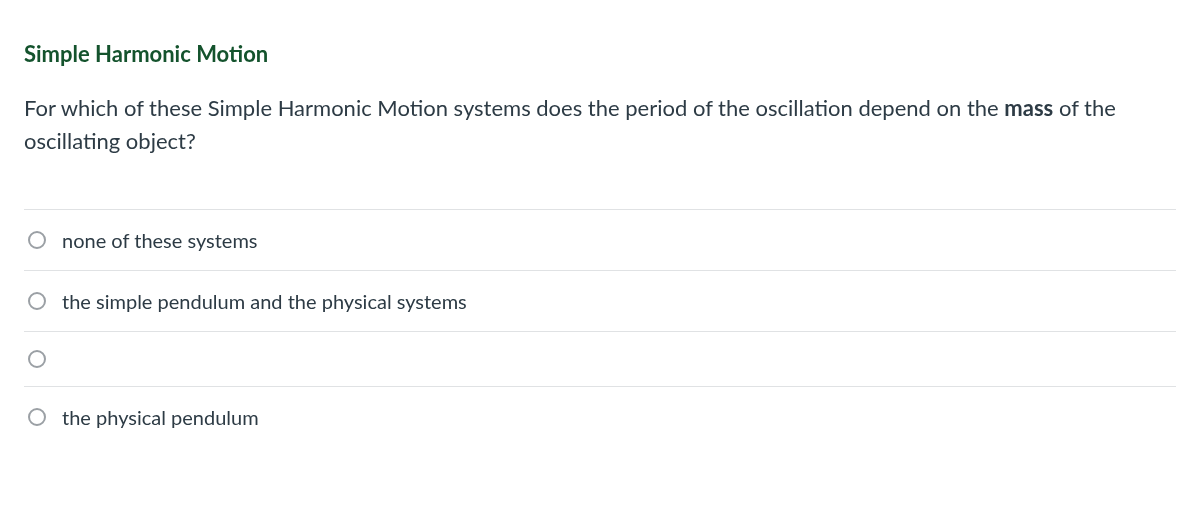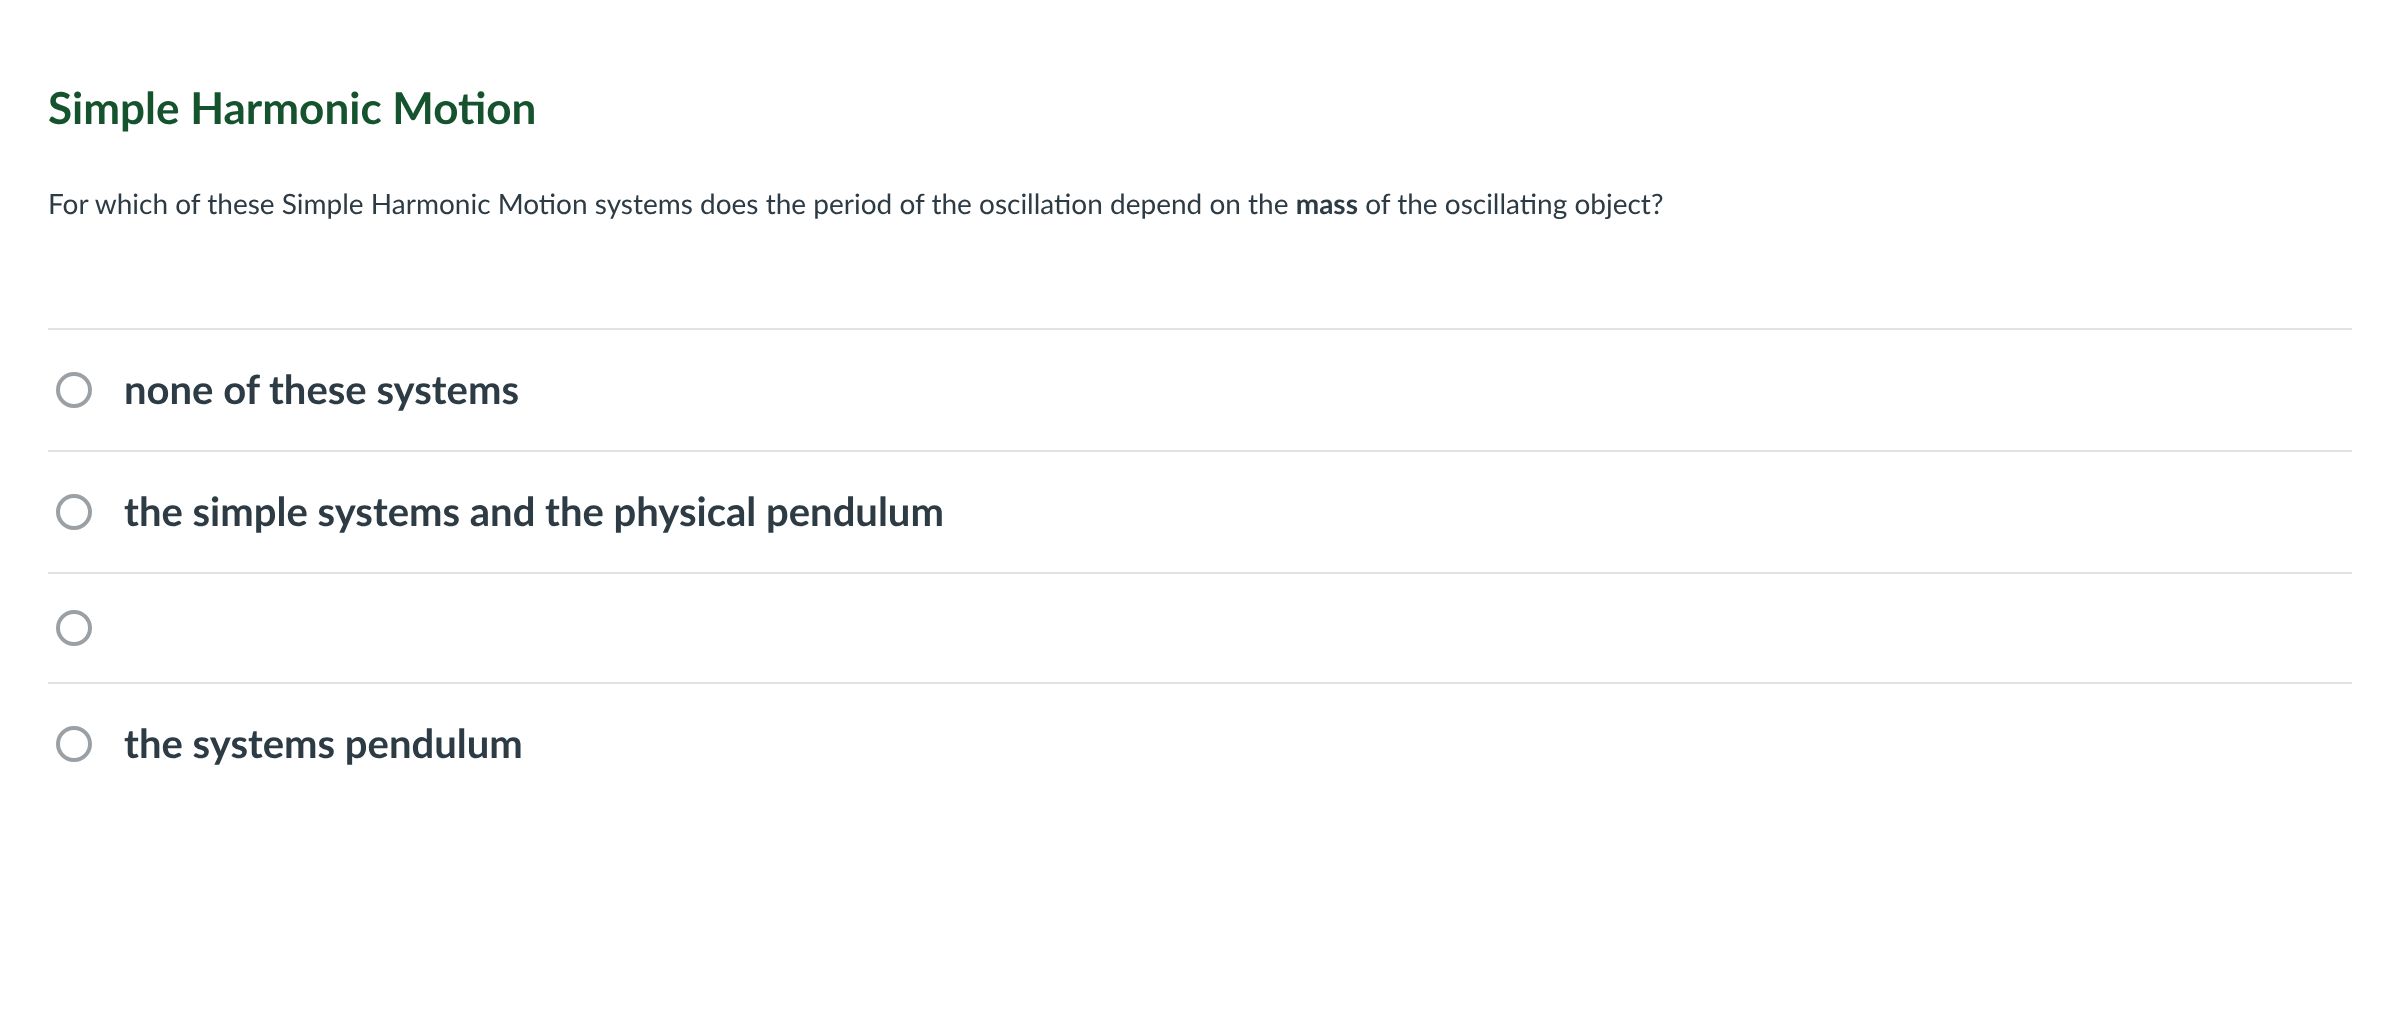--- a/index.html
+++ b/index.html
@@ -14,21 +14,21 @@
       width: 1200px;
       color: #2d3b45;
     }
     .question-title {
       font-size: 22px;
       font-weight: 700;
       color: #14532d;
       margin-bottom: 24px;
     }
     .question-text {
-      font-size: 14px;
+      font-size: 22px;
       font-weight: 400;
       color: #2d3b45;
       line-height: 1.5;
       margin-bottom: 52px;
     }
     .question-text .bold {
       font-weight: 700;
     }
     .options {
       border-top: 1px solid #e0e2e4;
@@ -48,46 +48,46 @@
       height: 18px;
       border: 2px solid #9ba0a5;
       border-radius: 50%;
       flex-shrink: 0;
       margin-right: 16px;
       background: #fff;
     }
     .option-label {
       font-size: 20px;
       color: #2d3b45;
-      font-weight: 700;
+      font-weight: 400;
     }
   </style>
 </head>
 <body>
 
 <div class="question-title">Simple Harmonic Motion</div>
 
 <div class="question-text">
   <span>For which of these Simple Harmonic Motion systems does the period of the oscillation depend on the </span><span class="bold">mass</span><span> of the oscillating object?</span>
 </div>
 
 <div class="options">
 
   <label class="option-row">
     <span class="radio"></span>
     <span class="option-label">none of these systems</span>
   </label>
 
   <label class="option-row">
     <span class="radio"></span>
-    <span class="option-label">the simple systems and the physical pendulum</span>
+    <span class="option-label">the simple pendulum and the physical systems</span>
   </label>
 
   <label class="option-row">
     <span class="radio"></span>
   </label>
 
   <label class="option-row">
     <span class="radio"></span>
-    <span class="option-label">the systems pendulum</span>
+    <span class="option-label">the physical pendulum</span>
   </label>
 
 </div>
 
 </body></html>

